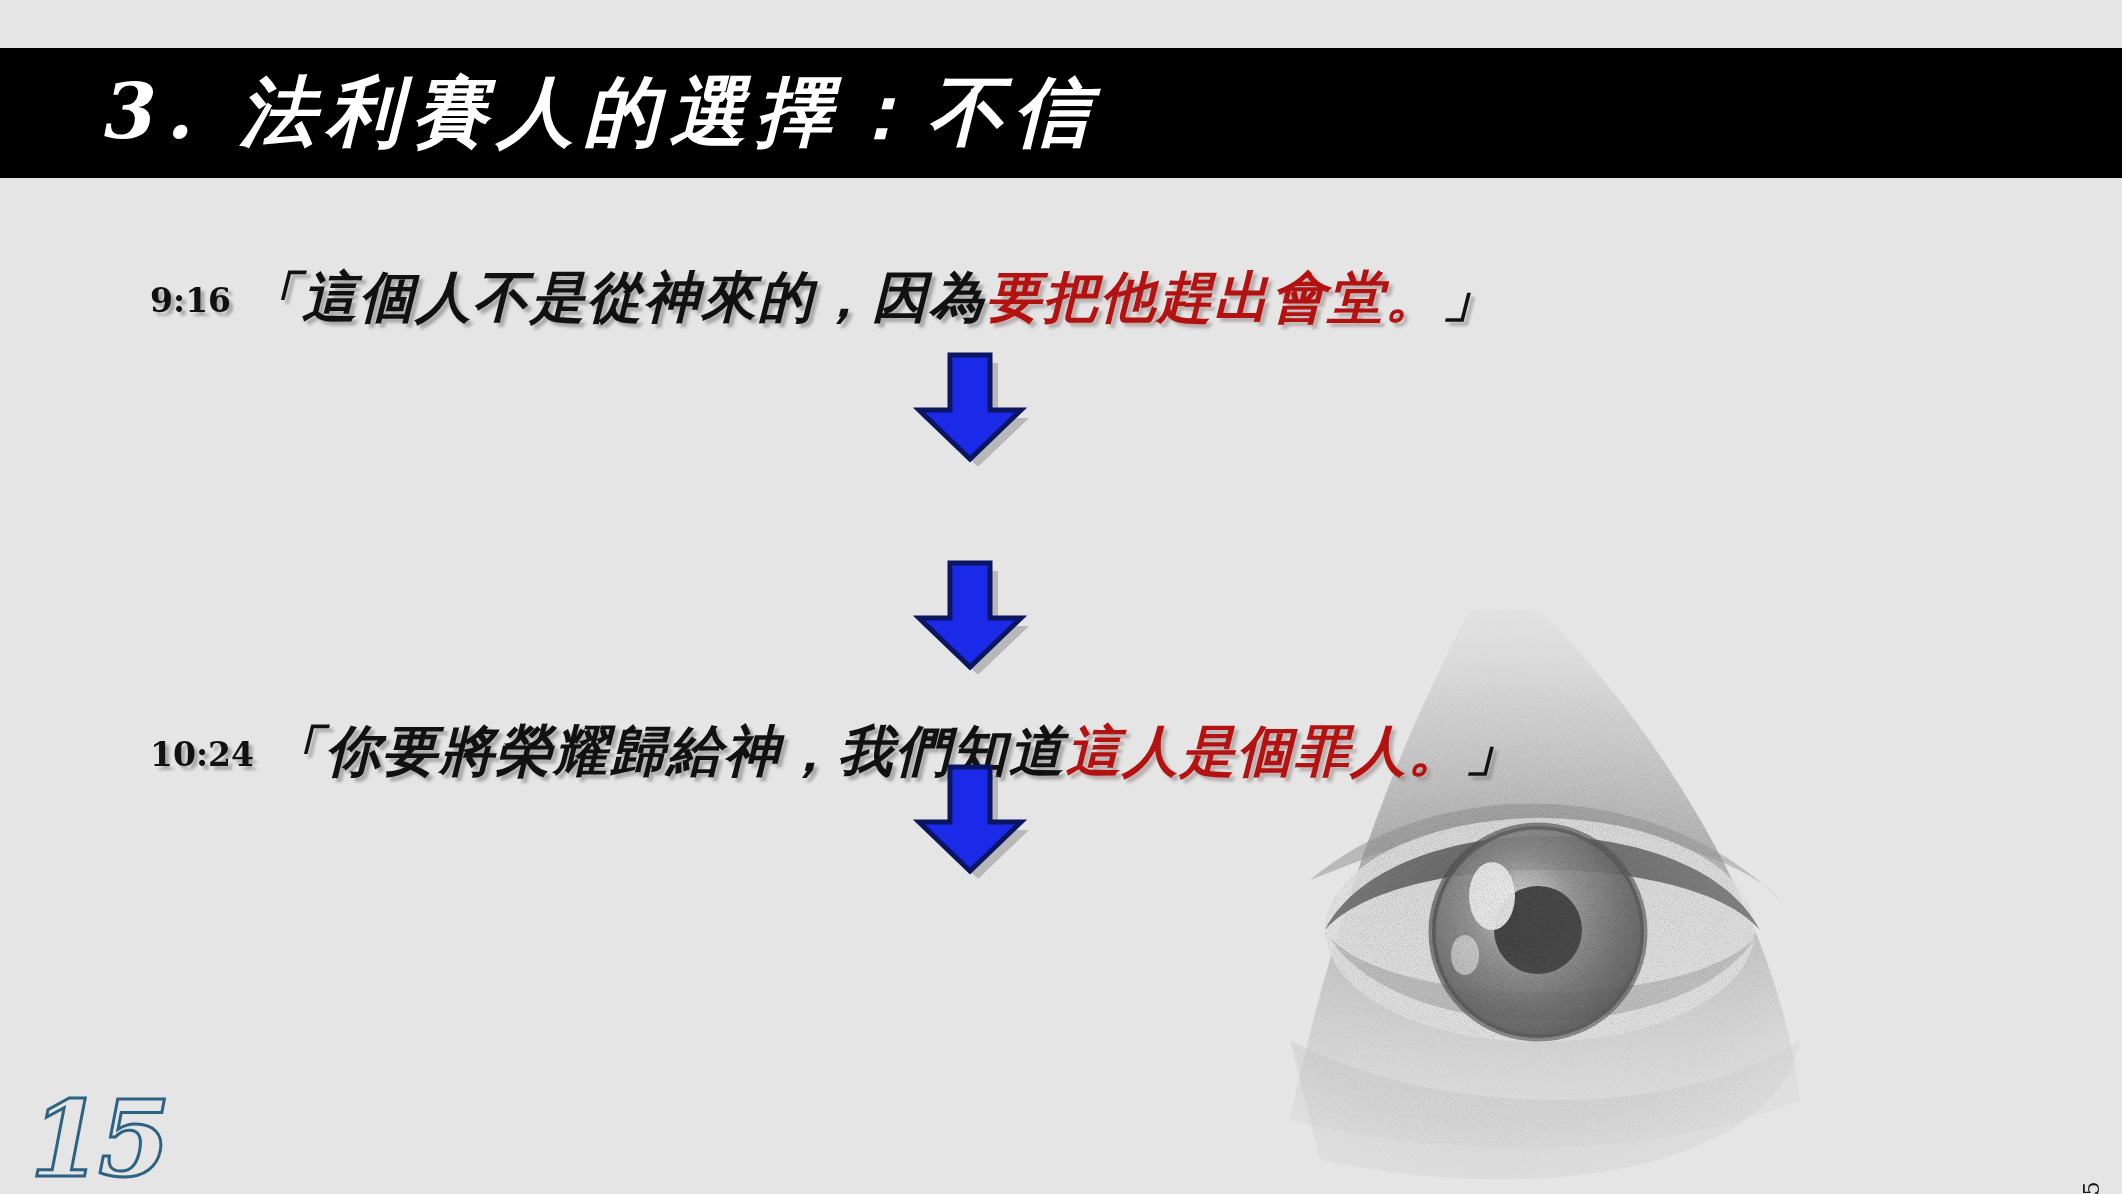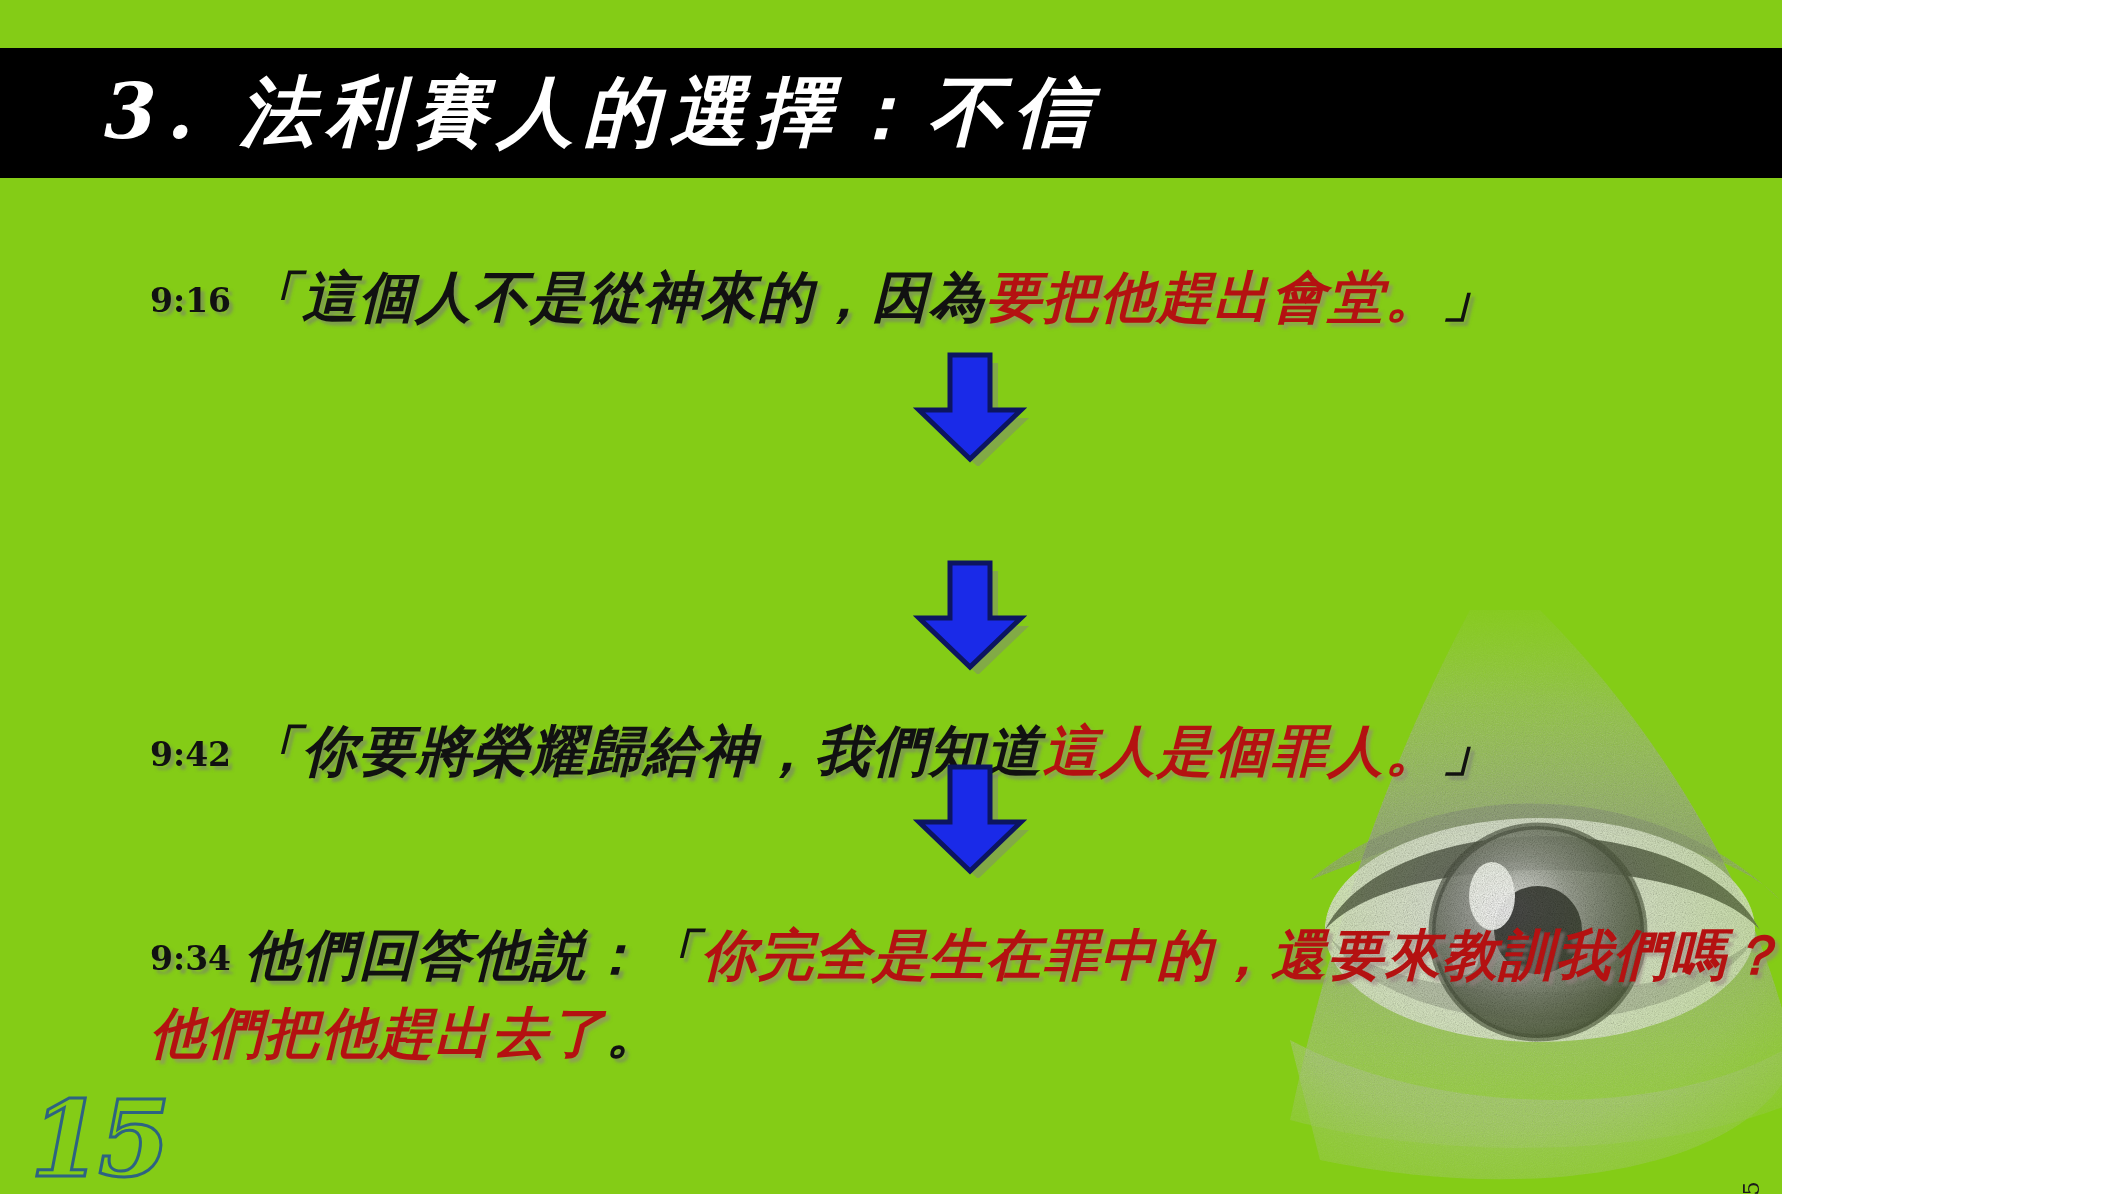--- a/index.html
+++ b/index.html
@@ -2,23 +2,23 @@
 <html><head>
 <meta charset="utf-8">
 <style>
   html, body {
     margin: 0;
     padding: 0;
     background: #ffffff;
   }
   #slide {
     position: relative;
-    width: 1782px;
+    width: 2122px;
     height: 1194px;
-    background: #84cc16;
+    background: #e5e5e5;
     overflow: hidden;
     font-family: "DejaVu Sans", "Liberation Sans", sans-serif;
   }
 
   
   #eye-photo {
     position: absolute;
     left: 1140px;
     top: 600px;
     width: 730px;
@@ -206,33 +206,30 @@
   <div class="arrow" id="arrow-2">
     <svg width="120" height="118" viewBox="0 0 120 118" xmlns="http://www.w3.org/2000/svg">
       <g transform="translate(7,7)">
         <path d="M 33 0 L 73 0 L 73 55 L 104 55 L 53 104 L 2 55 L 33 55 Z" fill="#808080" opacity="0.45" transform="translate(8,8)"></path>
         <path d="M 33 0 L 73 0 L 73 55 L 104 55 L 53 104 L 2 55 L 33 55 Z" fill="#1a2ae8" stroke="#0c1560" stroke-width="5" stroke-linejoin="miter"></path>
       </g>
     </svg>
   </div>
 
   <div class="verse" id="verse-3">
-    <span class="ref">9:42</span><span class="blk">「你要將榮耀歸給神，我們知道</span><span class="red">這人是個罪人。</span><span class="blk">」</span>
+    <span class="ref">10:24</span><span class="blk">「你要將榮耀歸給神，我們知道</span><span class="red">這人是個罪人。</span><span class="blk">」</span>
   </div>
 
   <div class="arrow" id="arrow-3">
     <svg width="120" height="118" viewBox="0 0 120 118" xmlns="http://www.w3.org/2000/svg">
       <g transform="translate(7,7)">
         <path d="M 33 0 L 73 0 L 73 55 L 104 55 L 53 104 L 2 55 L 33 55 Z" fill="#808080" opacity="0.45" transform="translate(8,8)"></path>
         <path d="M 33 0 L 73 0 L 73 55 L 104 55 L 53 104 L 2 55 L 33 55 Z" fill="#1a2ae8" stroke="#0c1560" stroke-width="5" stroke-linejoin="miter"></path>
       </g>
     </svg>
   </div>
 
-  <div class="verse" id="verse-4">
-    <span class="ref">9:34</span><span class="blk">他們回答他説：「</span><span class="red">你完全是生在罪中的，還要來教訓我們嗎？」於是他們把他趕出去了</span><span class="blk">。</span>
-  </div>
 
   <div id="page-number">15</div>
 
   <div id="doc-code">TR20241103-15</div>
 
 </div>
 
 </body></html>

